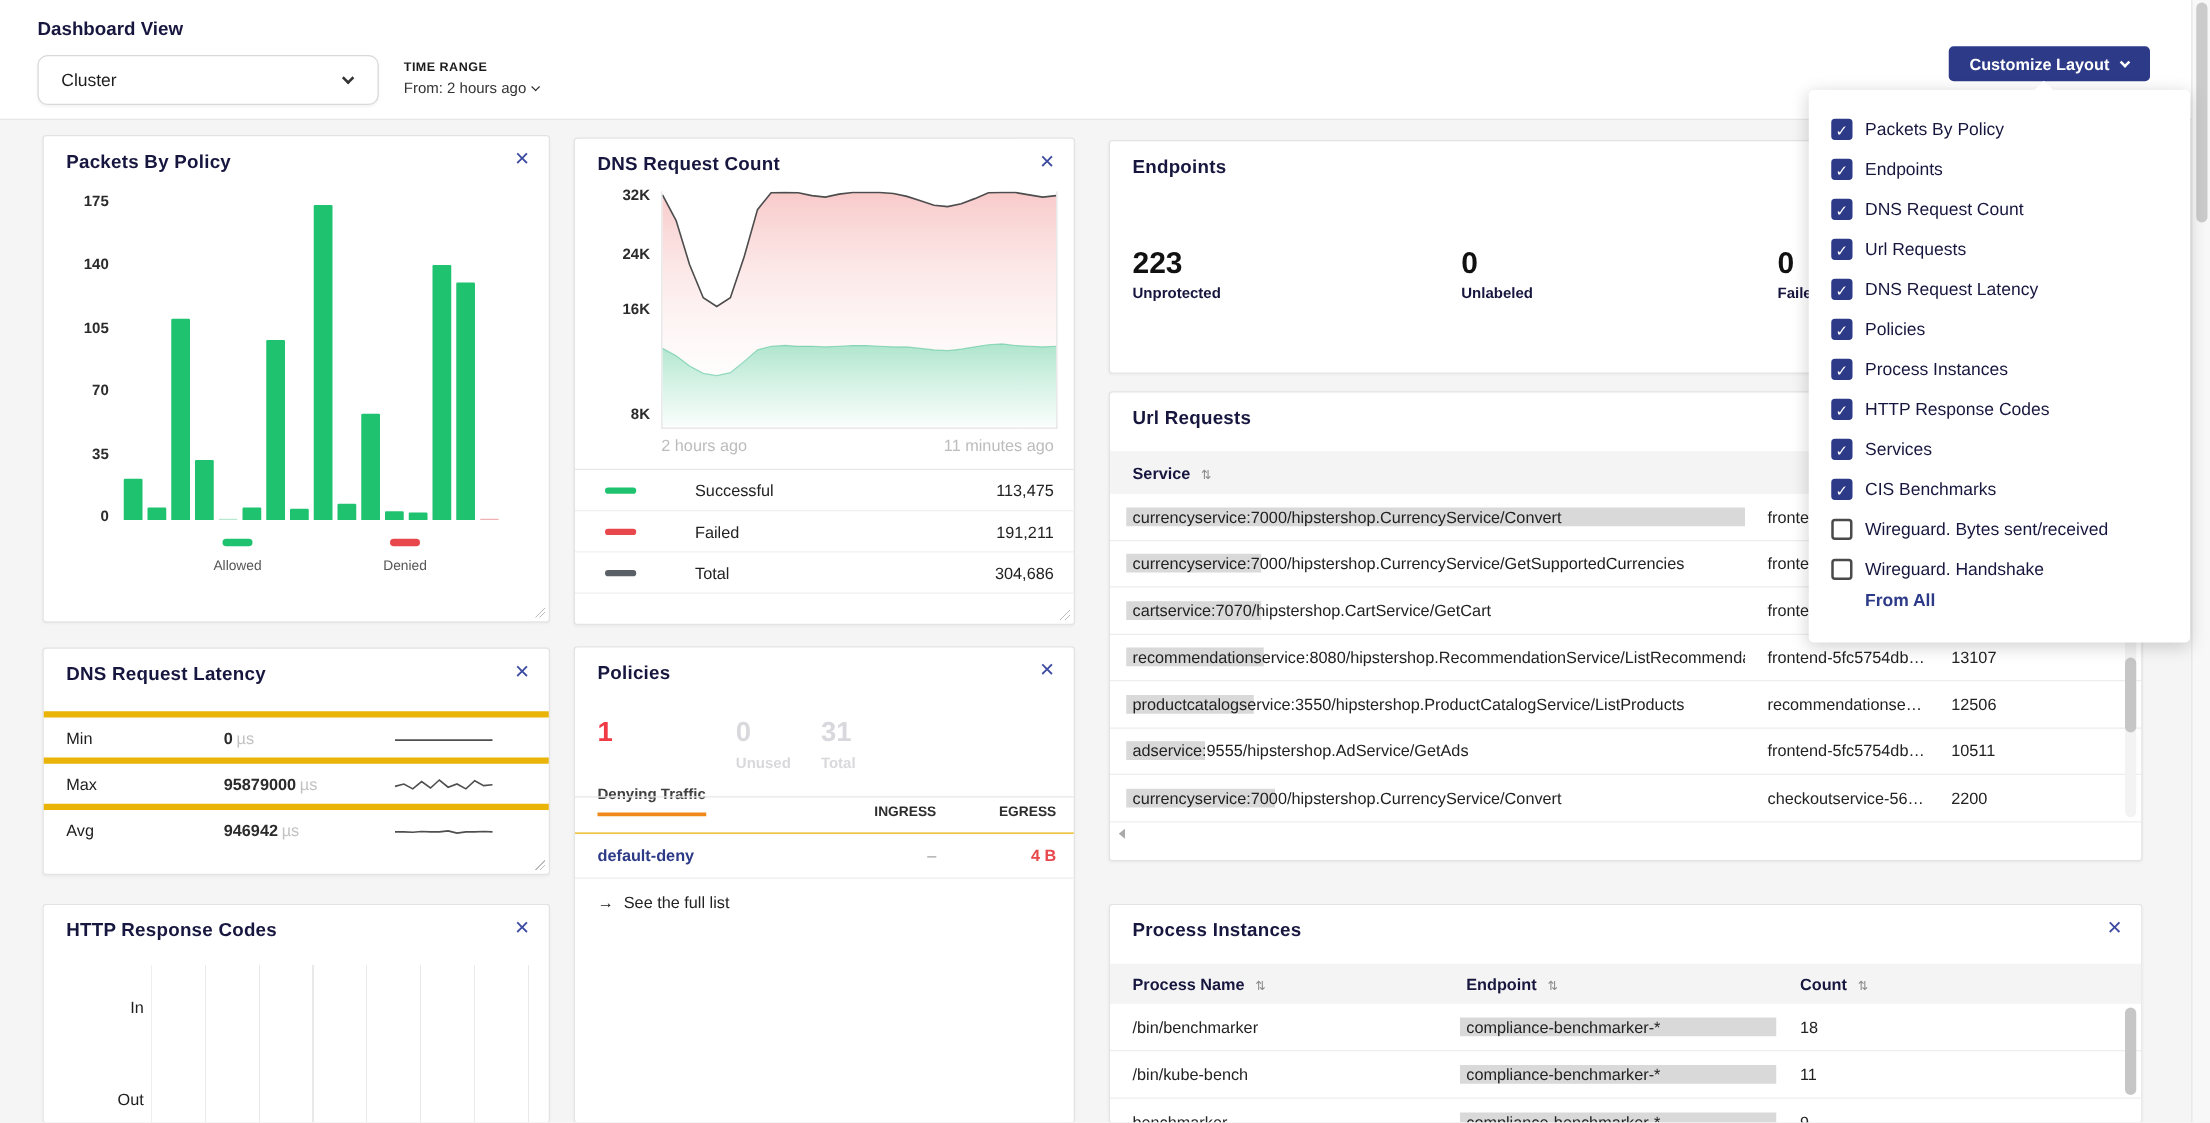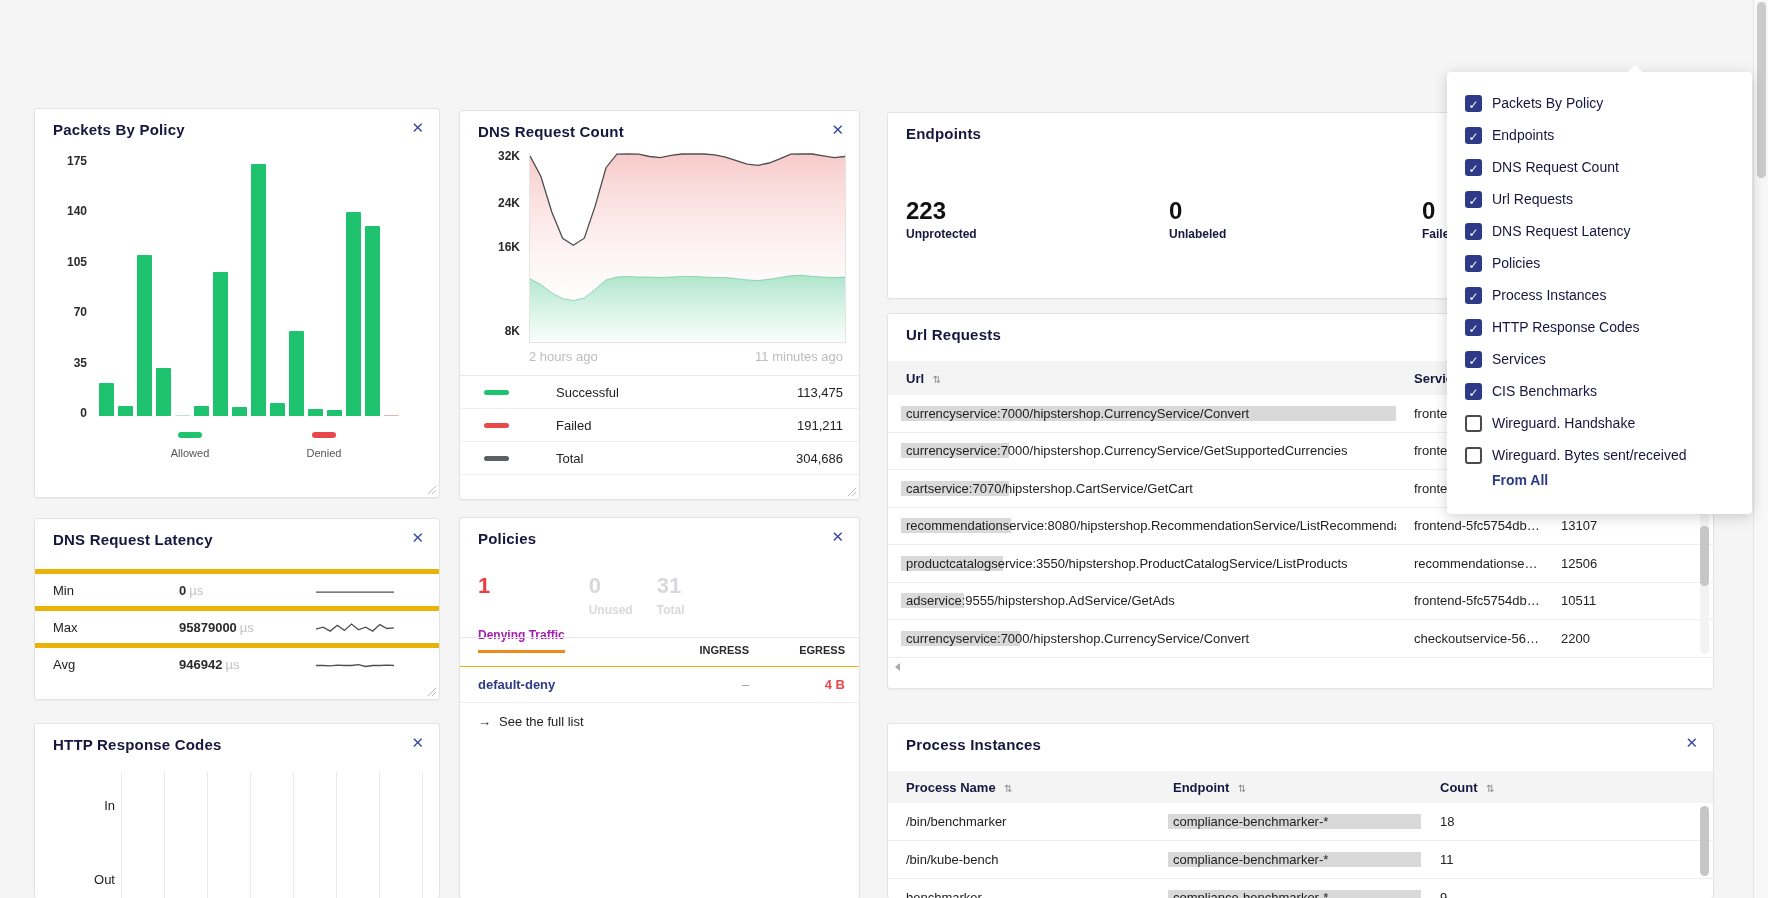--- a/index.html
+++ b/index.html
@@ -83,21 +83,21 @@
   .lat-row .l2 { flex:1; font-size:13px; color:#2b2b2b; font-weight:600; }
   .lat-row .l2 .unit { color:#c2c2c2; font-weight:400; margin-left:3px; }
   .lat-row svg { margin-right:26px; }
 
   
   .pol-tabs { position:absolute; left:18px; top:55px; display:flex; gap:24px; }
   .pol-tab { cursor:pointer; }
   .pol-tab .num { font-size:22px; font-weight:800; }
   .pol-tab .lab { font-size:12px; font-weight:700; margin-top:4px; padding-bottom:8px; }
   .pol-tab.active .num { color:#f03b47; }
-  .pol-tab.active .lab { color:#a21caf; border-bottom:3px solid #f0891a;margin-top:29px; }
+  .pol-tab.active .lab { color:#404040; border-bottom:3px solid #f0891a;margin-top:29px; }
   .pol-tab.muted .num, .pol-tab.muted .lab { color:#d9d9dd; }
   #pol-divider { position:absolute; left:0; top:119px; width:100%; height:1px; background:#e8e8e8; }
   #pol-head { position:absolute; left:0; top:126px; width:100%; display:grid; grid-template-columns:1fr 95px 96px; font-size:11px; font-weight:700; color:#2c2c2c; padding-right:14px; }
   #pol-head div { text-align:right; }
   #pol-row { position:absolute; left:0; top:148px; width:100%; height:37px; display:grid; grid-template-columns:1fr 95px 96px; align-items:center; font-size:13px; border-top:1px solid #eab308; border-bottom:1px solid #ededed; padding-right:14px; }
   #pol-row .pname { padding-left:18px; color:#2d3a87; font-weight:600; cursor:pointer; }
   #pol-row .ping { text-align:right; color:#9a9a9a; }
   #pol-row .pegr { text-align:right; color:#e8484c; font-weight:600; }
   #pol-link { position:absolute; left:18px; top:196px; font-size:13px; color:#222; cursor:pointer; }
   #pol-link .arr { margin-right:8px; }
@@ -119,20 +119,35 @@
 
   
   #pg-sb { position:absolute; right:0; top:0; width:15px; height:898px; background:#f8f8f8; border-left:1px solid #e5e5e5; }
   #pg-sb .thumb { position:absolute; left:3px; top:2px; width:9px; height:176px; background:#cbcbcb; border-radius:5px; }
 </style>
 </head>
 <body>
 
 <div id="page">
 
+  <div id="topbar">
+    <div id="page-title">Dashboard View</div>
+    <div id="view-select">
+      <span class="val">Cluster</span>
+      <span class="chev"></span>
+    </div>
+    <div id="time-range">
+      <div class="tr-label">TIME RANGE</div>
+      <div class="tr-value"><span>From: 2 hours ago</span><span class="chev"></span></div>
+    </div>
+    <div id="customize-btn">
+      <span>Customize Layout</span>
+      <span class="chev"></span>
+    </div>
+  </div>
 
   <div class="card" id="card-pbp">
     <div class="card-title">Packets By Policy</div>
     <span class="close-x">✕</span>
     <div id="pbp-yaxis">
         <div class="ytick" style="left: 18px; top: 45px;">175</div>
         <div class="ytick" style="left: 18px; top: 95.4px;">140</div>
         <div class="ytick" style="left: 18px; top: 145.8px;">105</div>
         <div class="ytick" style="left: 18px; top: 196.2px;">70</div>
         <div class="ytick" style="left: 18px; top: 246.6px;">35</div>
@@ -228,21 +243,20 @@
           <div class="lab">Failed</div>
         </div>
       </div>
   </div>
 
   <div class="card" id="card-urlreq">
     <div class="card-title">Url Requests</div>
     <span class="close-x">✕</span>
     <div id="url-table">
         <div class="thead" style="top: 47px; height: 34px;">
-          <div class="cell"><span class="ct">Url <span class="sorti">⇅</span></span></div>
           <div class="cell"><span class="ct">Service <span class="sorti">⇅</span></span></div>
           <div class="cell"></div>
         </div>
         <div class="trow" style="top: 81px; height: 37.5px;">
           <div class="cell"><span class="hlbar" style="width: 498px;"></span><span class="ct">currencyservice:7000/hipstershop.CurrencyService/Convert</span></div>
           <div class="cell"><span class="ct">frontend-5fc5754db…</span></div>
           <div class="cell"><span class="ct"></span></div>
         </div>
         <div class="trow" style="top: 118.5px; height: 37.5px;">
           <div class="cell"><span class="hlbar" style="width: 108px;"></span><span class="ct">currencyservice:7000/hipstershop.CurrencyService/GetSupportedCurrencies</span></div>
@@ -418,25 +432,25 @@
         <div class="menu-item">
           <span class="cb on">✓</span>
           <span class="mlabel">Services</span>
         </div>
         <div class="menu-item">
           <span class="cb on">✓</span>
           <span class="mlabel">CIS Benchmarks</span>
         </div>
         <div class="menu-item">
           <span class="cb"></span>
+          <span class="mlabel">Wireguard. Bytes sent/received</span>
+        </div>
+        <div class="menu-item">
+          <span class="cb"></span>
           <span class="mlabel">Wireguard. Handshake</span>
-        </div>
-        <div class="menu-item">
-          <span class="cb"></span>
-          <span class="mlabel">Wireguard. Bytes sent/received</span>
         </div>
       </div>
     <div id="menu-showall">From All</div>
   </div>
 
   <div id="pg-sb">
       <div class="thumb"></div>
     </div>
 </div>
 

